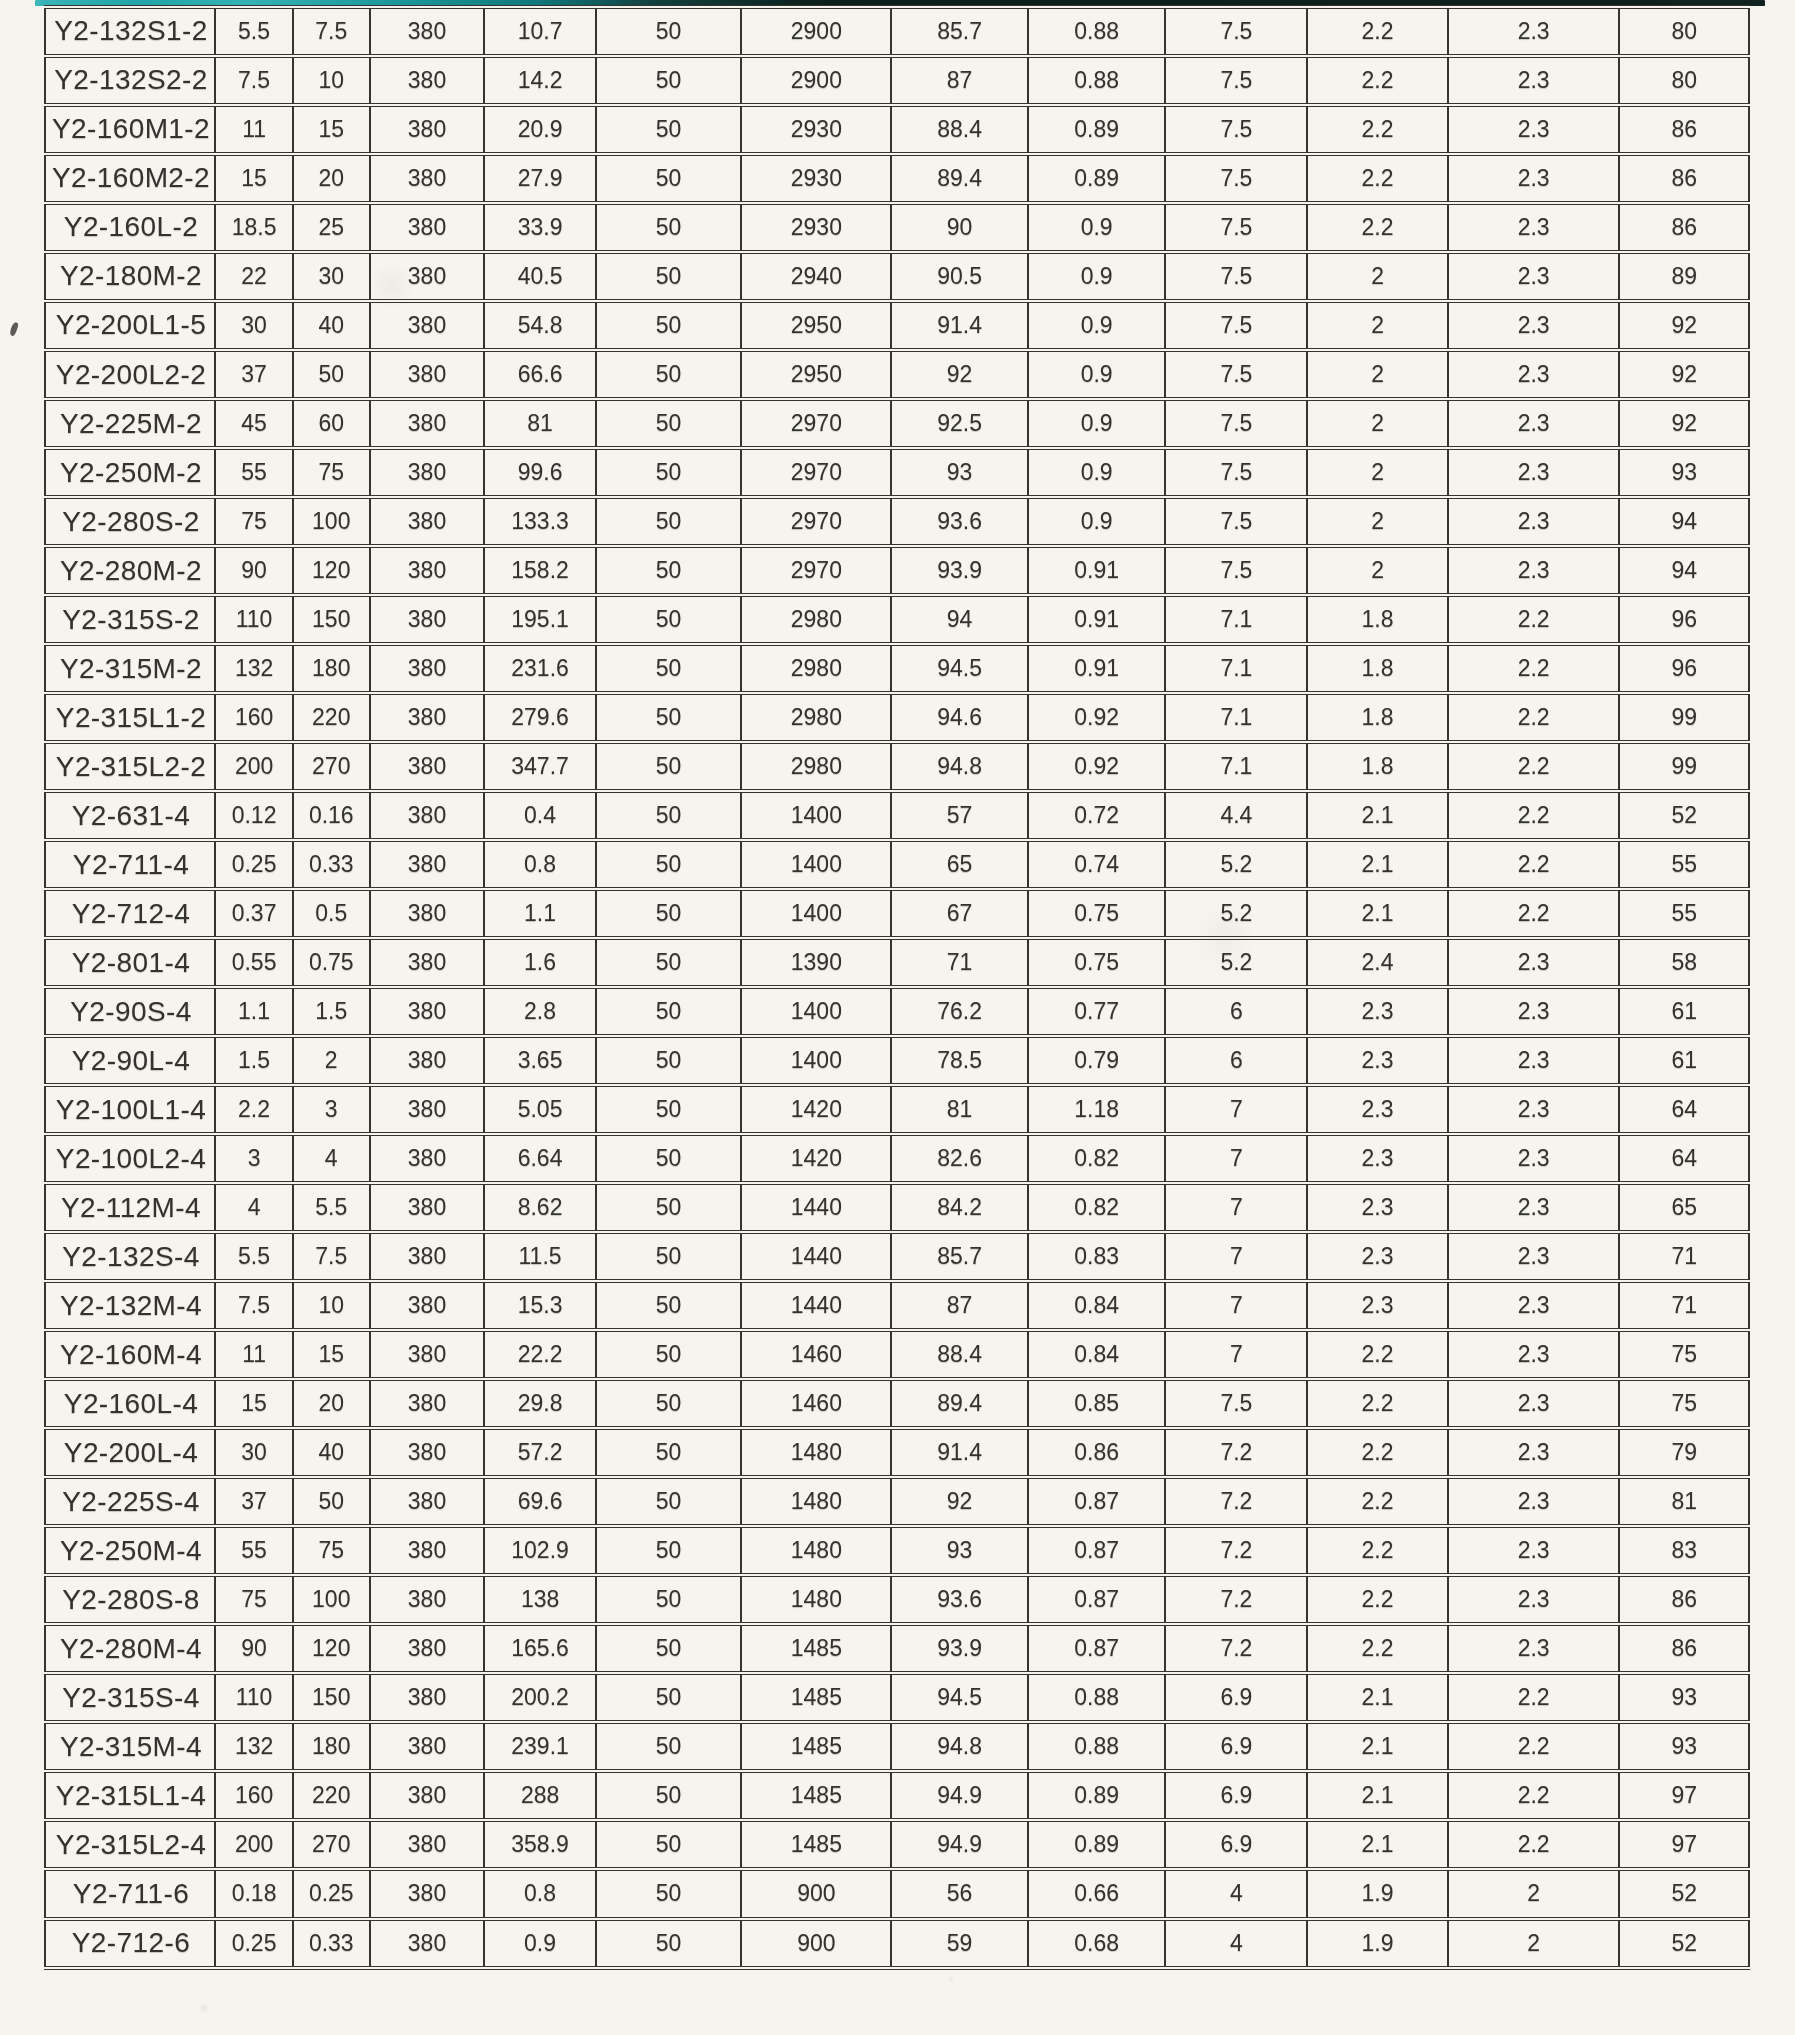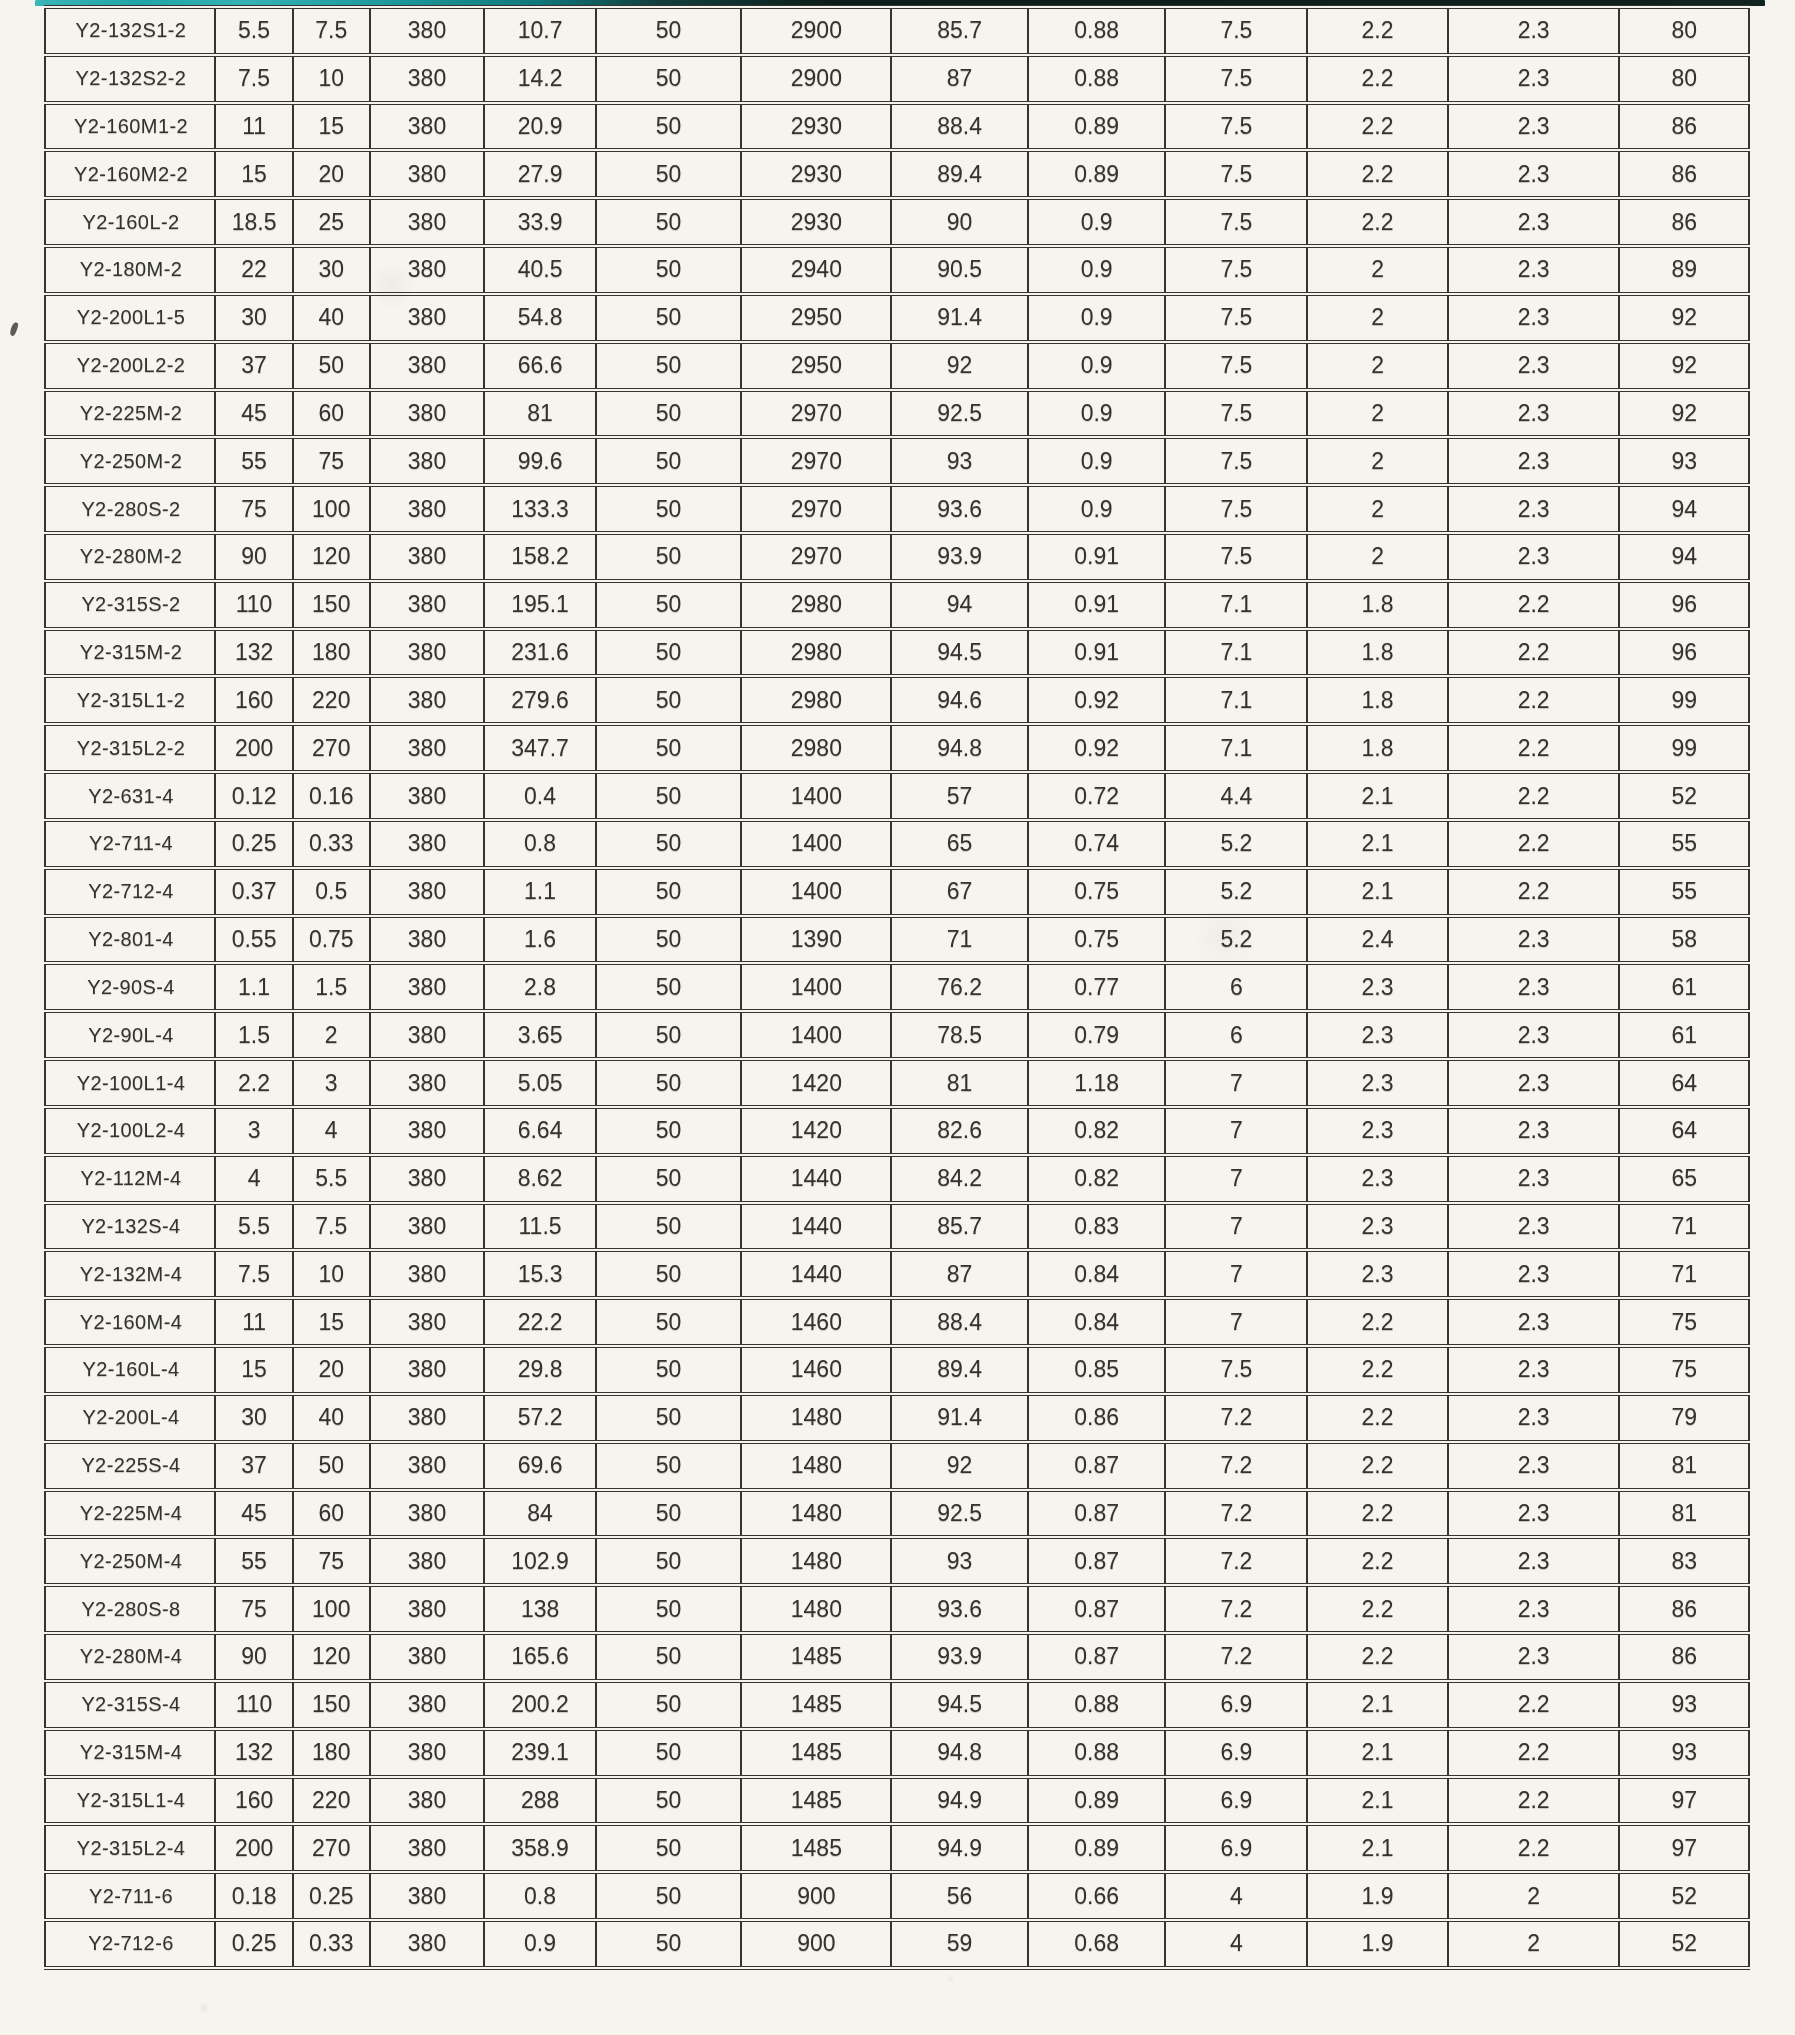--- a/index.html
+++ b/index.html
@@ -60,21 +60,21 @@
     vertical-align: middle;
     font-size: 23px;
     letter-spacing: 0px;
     white-space: nowrap;
     overflow: hidden;
     padding: 0;
     text-shadow: 0 1.2px 0.8px rgba(80,78,74,0.28);
   }
   .spec-table tr { height: 44px; }
   .spec-table td.model {
-    font-size: 20px;
+    font-size: 28px;
     letter-spacing: 0.4px;
     padding-left: 1.6px;
   }
 </style>
 </head>
 <body>
 
 <div class="page">
   <div class="scan-strip"></div>
   <div class="speck-a"></div>
@@ -554,35 +554,20 @@
           <td>50</td>
           <td>1480</td>
           <td>92</td>
           <td>0.87</td>
           <td>7.2</td>
           <td>2.2</td>
           <td>2.3</td>
           <td>81</td>
         </tr>
         <tr>
-          <td class="model">Y2-225M-4</td>
-          <td>45</td>
-          <td>60</td>
-          <td>380</td>
-          <td>84</td>
-          <td>50</td>
-          <td>1480</td>
-          <td>92.5</td>
-          <td>0.87</td>
-          <td>7.2</td>
-          <td>2.2</td>
-          <td>2.3</td>
-          <td>81</td>
-        </tr>
-        <tr>
           <td class="model">Y2-250M-4</td>
           <td>55</td>
           <td>75</td>
           <td>380</td>
           <td>102.9</td>
           <td>50</td>
           <td>1480</td>
           <td>93</td>
           <td>0.87</td>
           <td>7.2</td>

